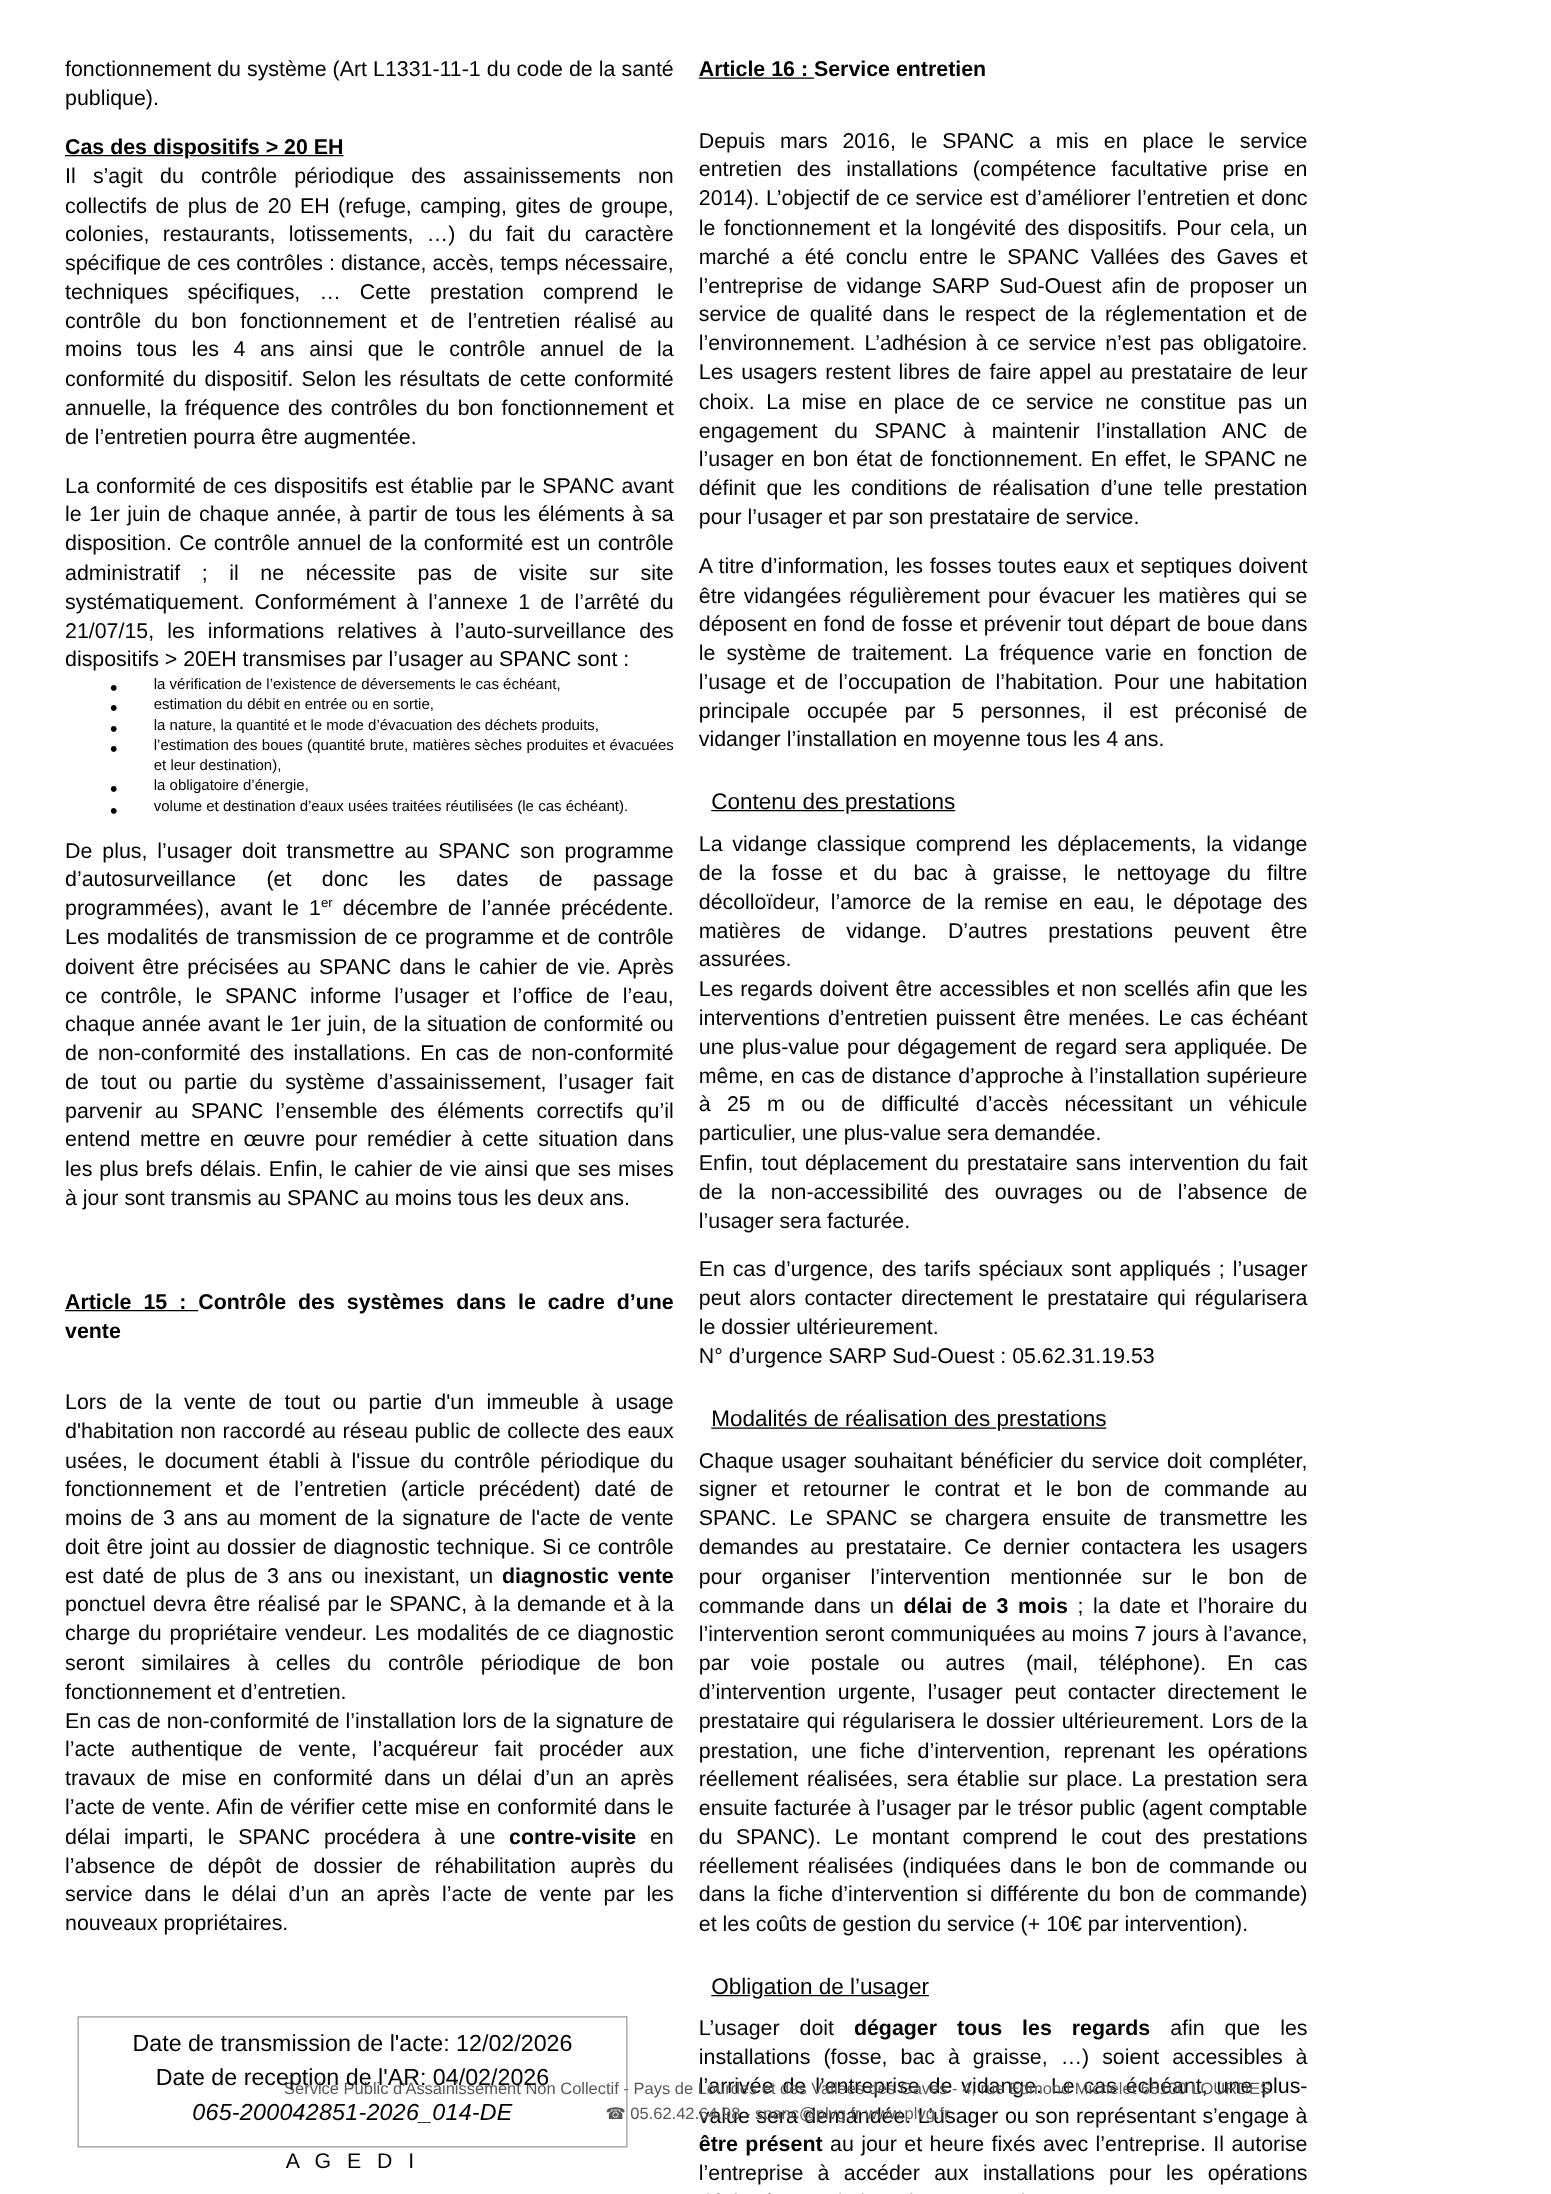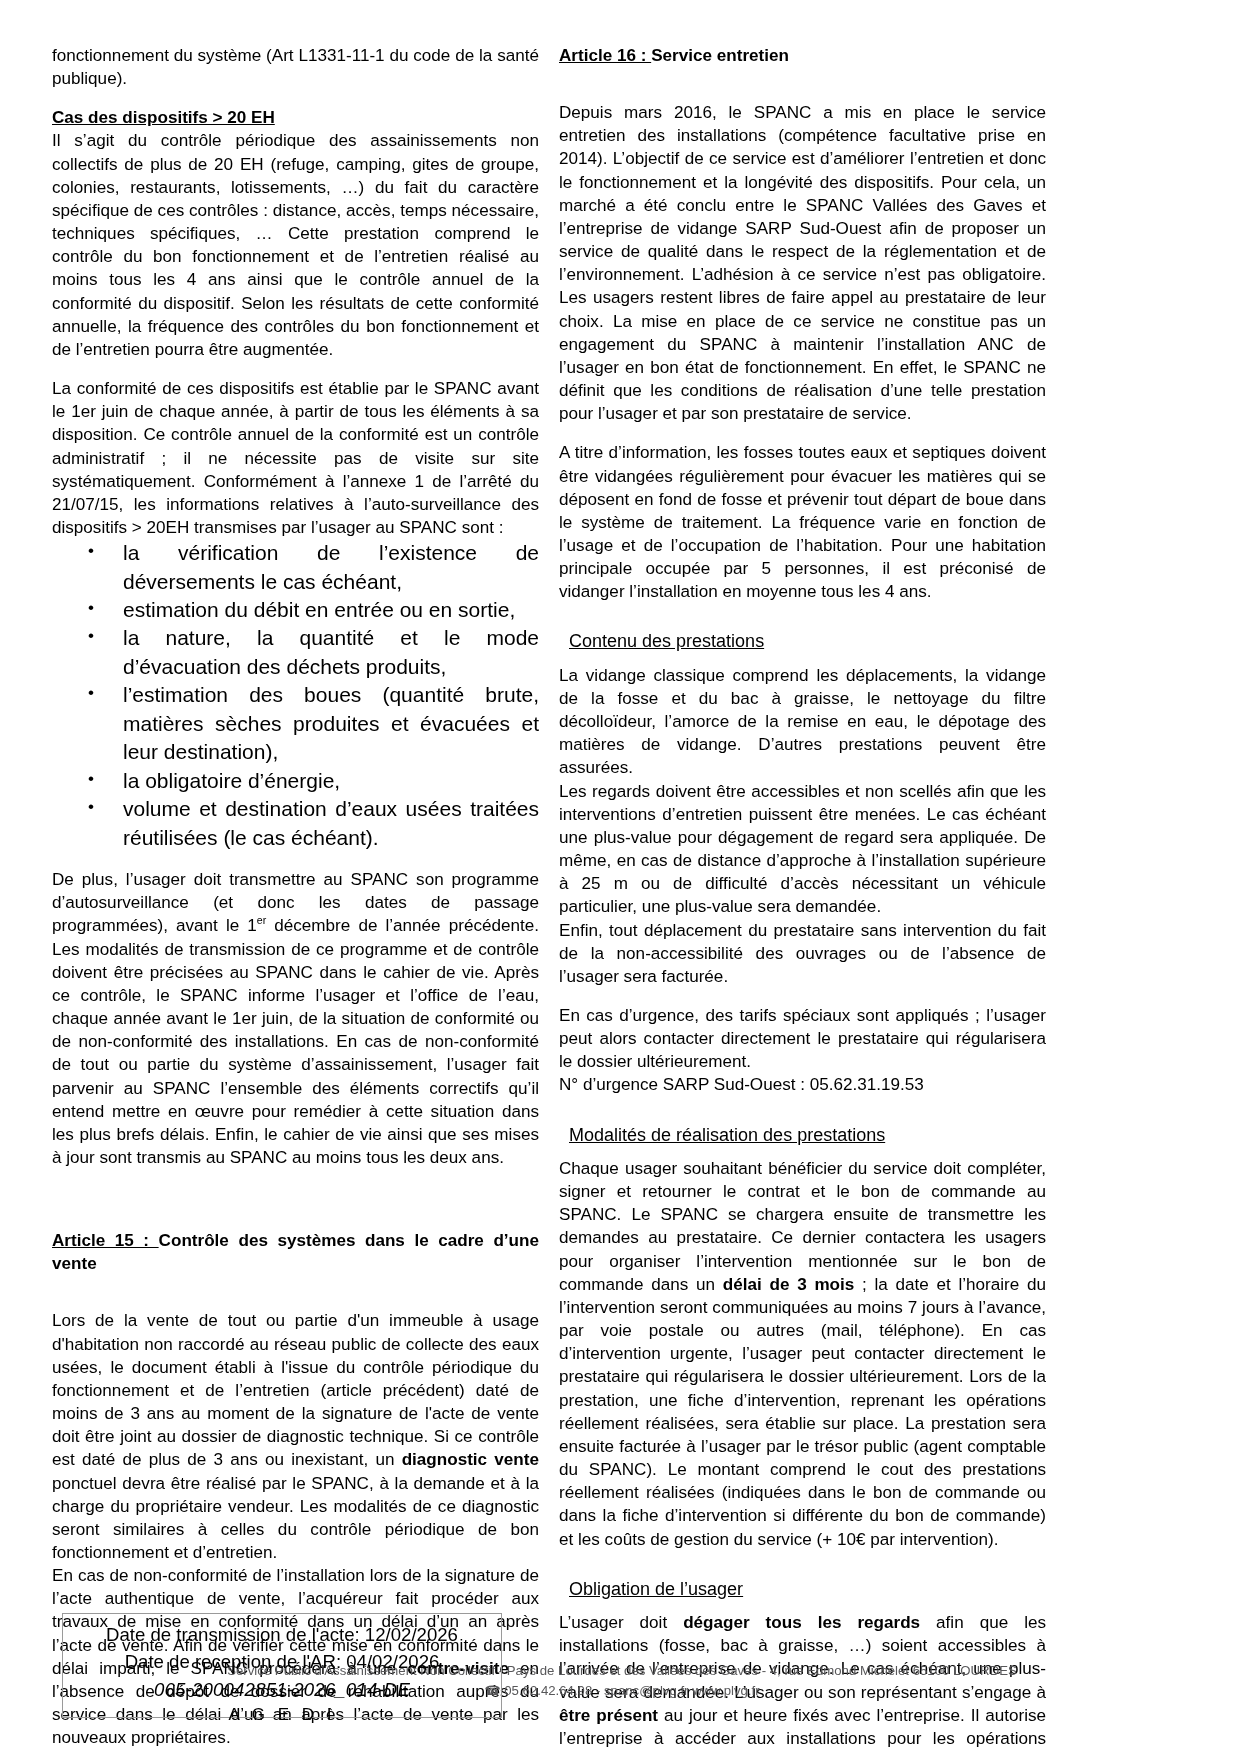--- a/index.html
+++ b/index.html
@@ -63,21 +63,21 @@
     text-decoration: underline;
     margin: 10px;
   }
   ul.bullets {
     list-style: none;
     margin: 0;
     padding: 0;
   }
   ul.bullets li {
     position: relative;
-    font-size: 21px;
+    font-size: 12px;
     line-height: 1.355;
     text-align: justify;
     padding-left: 71px;
     margin: 0;
   }
   ul.bullets li::before {
     content: "\2022";
     position: absolute;
     left: 36px;
     top: 0;
@@ -125,21 +125,21 @@
     line-height: 1.47;
     padding-top: 7px;
   }
   .stamp .sid {
     letter-spacing: 0.2px;
     font-style: italic;
   }
   .stamp .agedi {
     letter-spacing: 4px;
     font-size: 17px;
-    margin-top: 0;
+    margin-top: 14px;
   }
 </style>
 </head>
 <body>
 
 <div class="page">
 
   <div class="columns">
 
     <div class="col">

